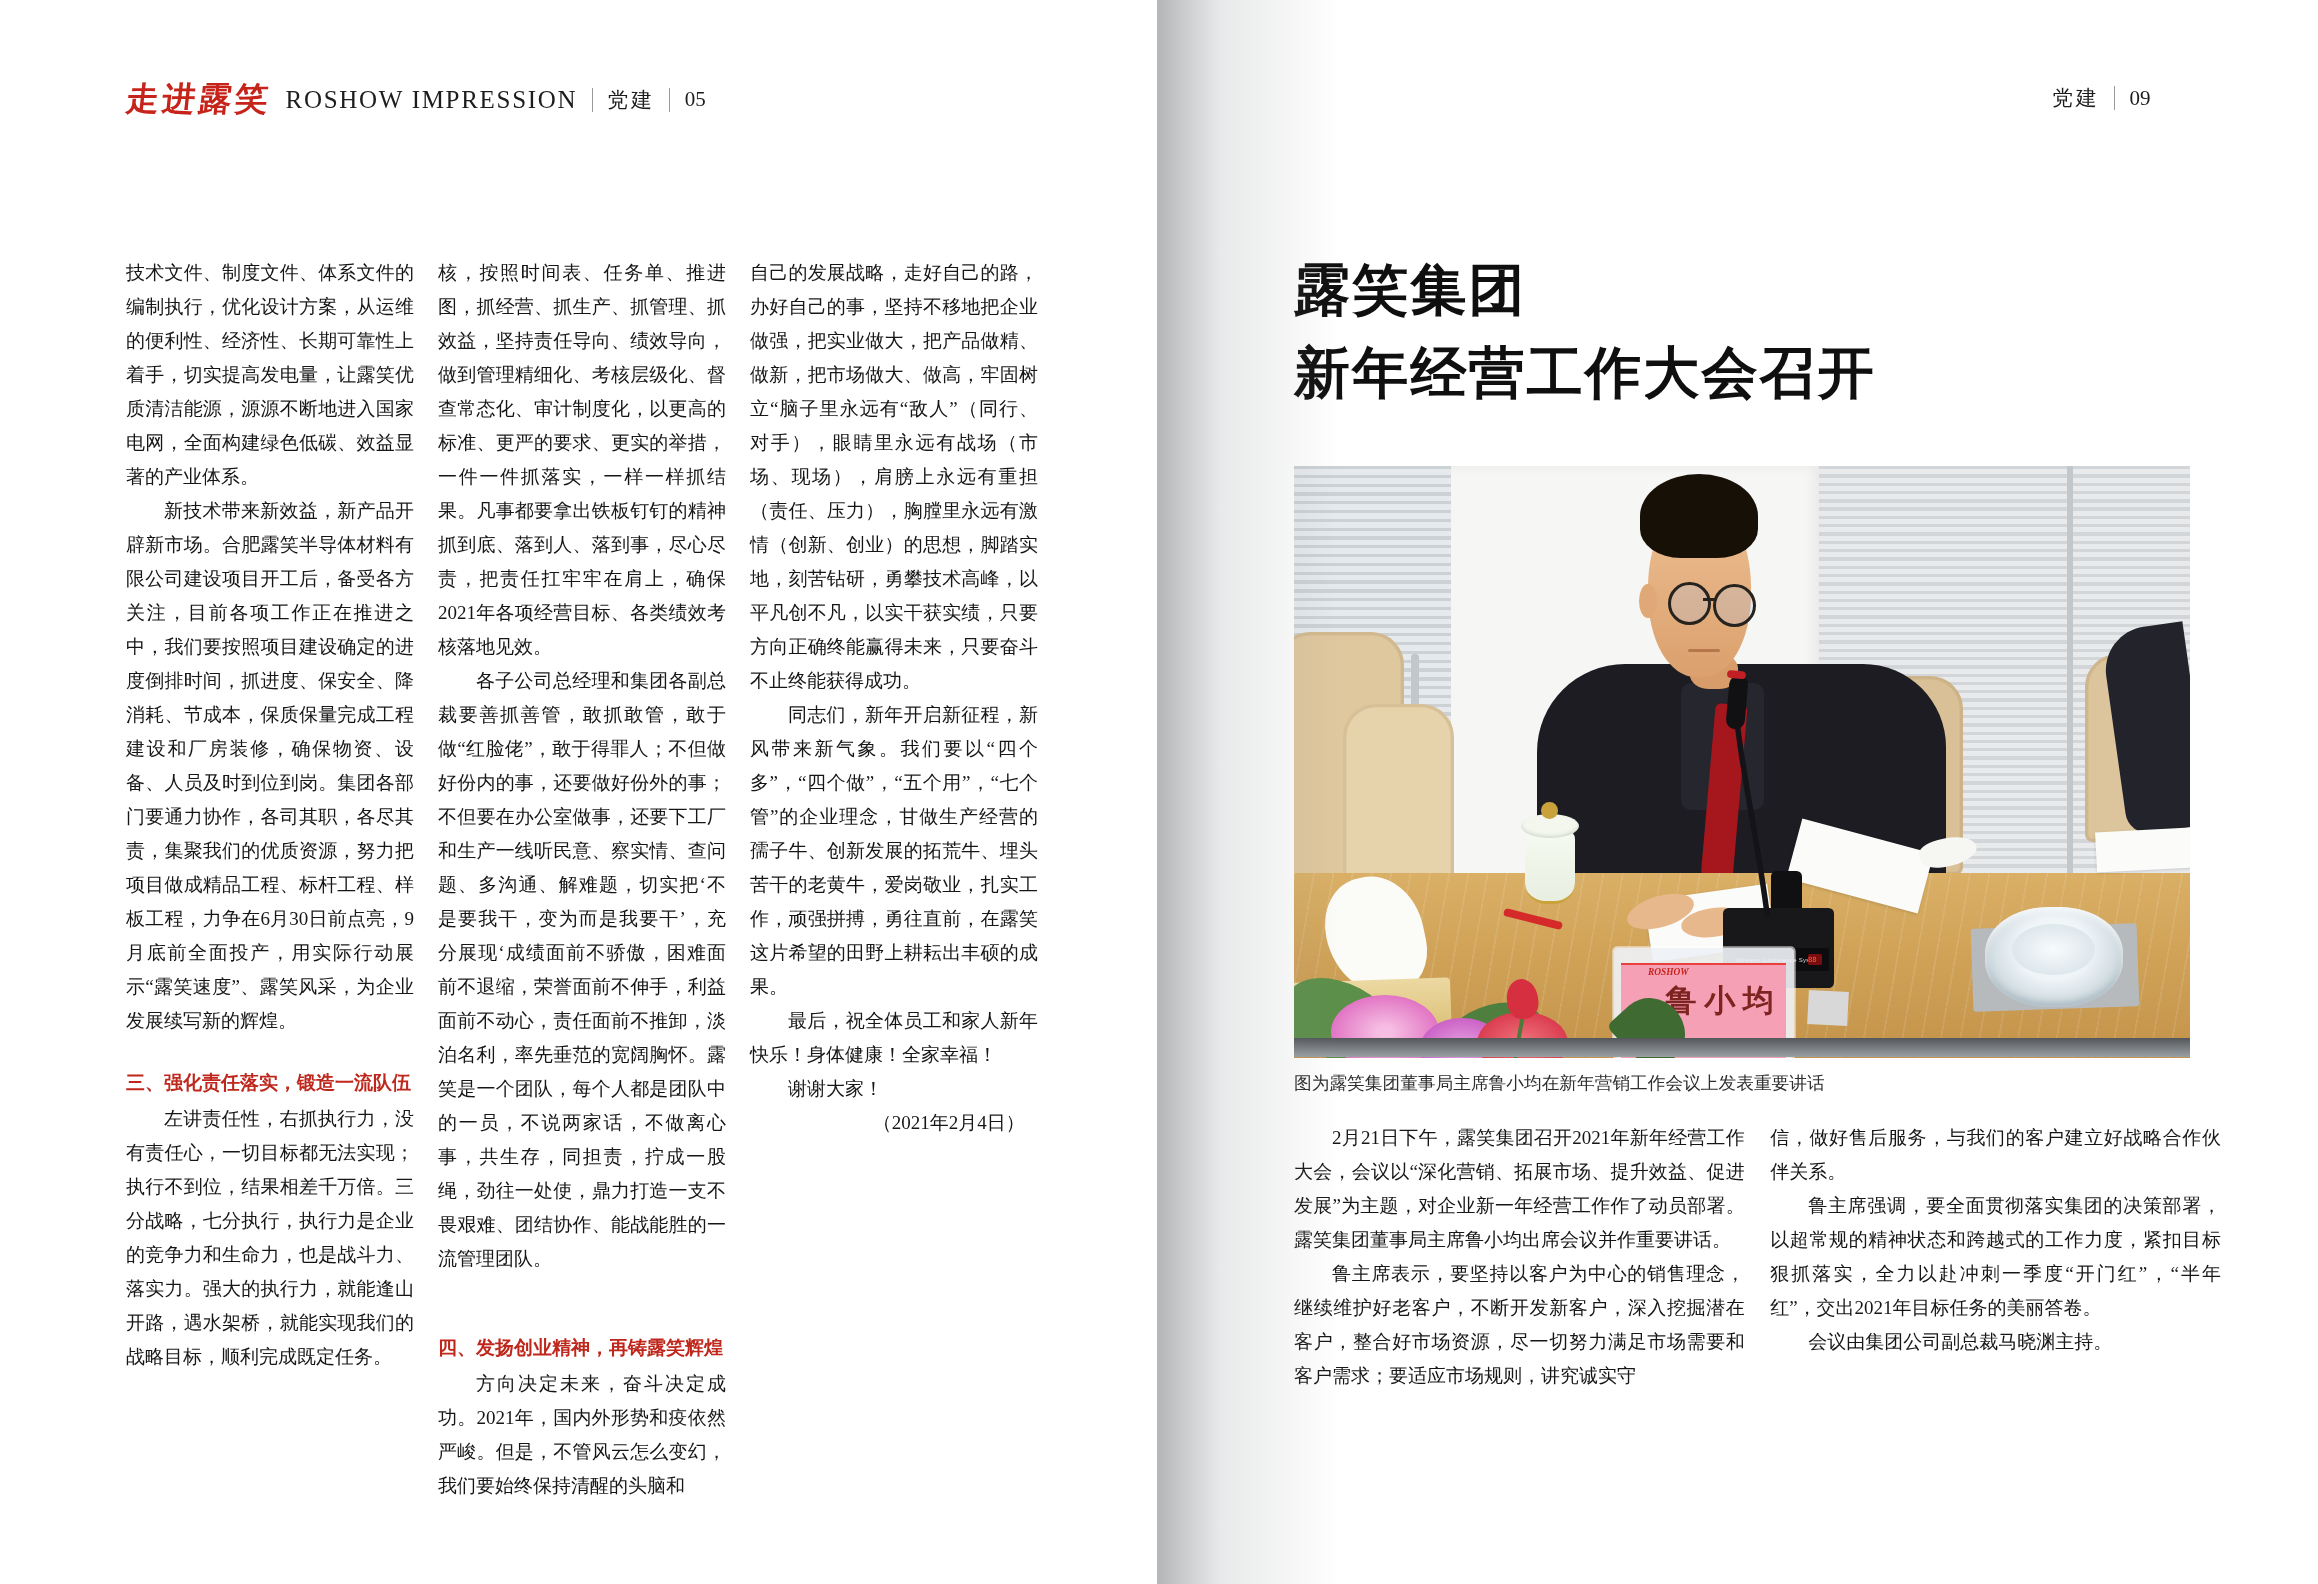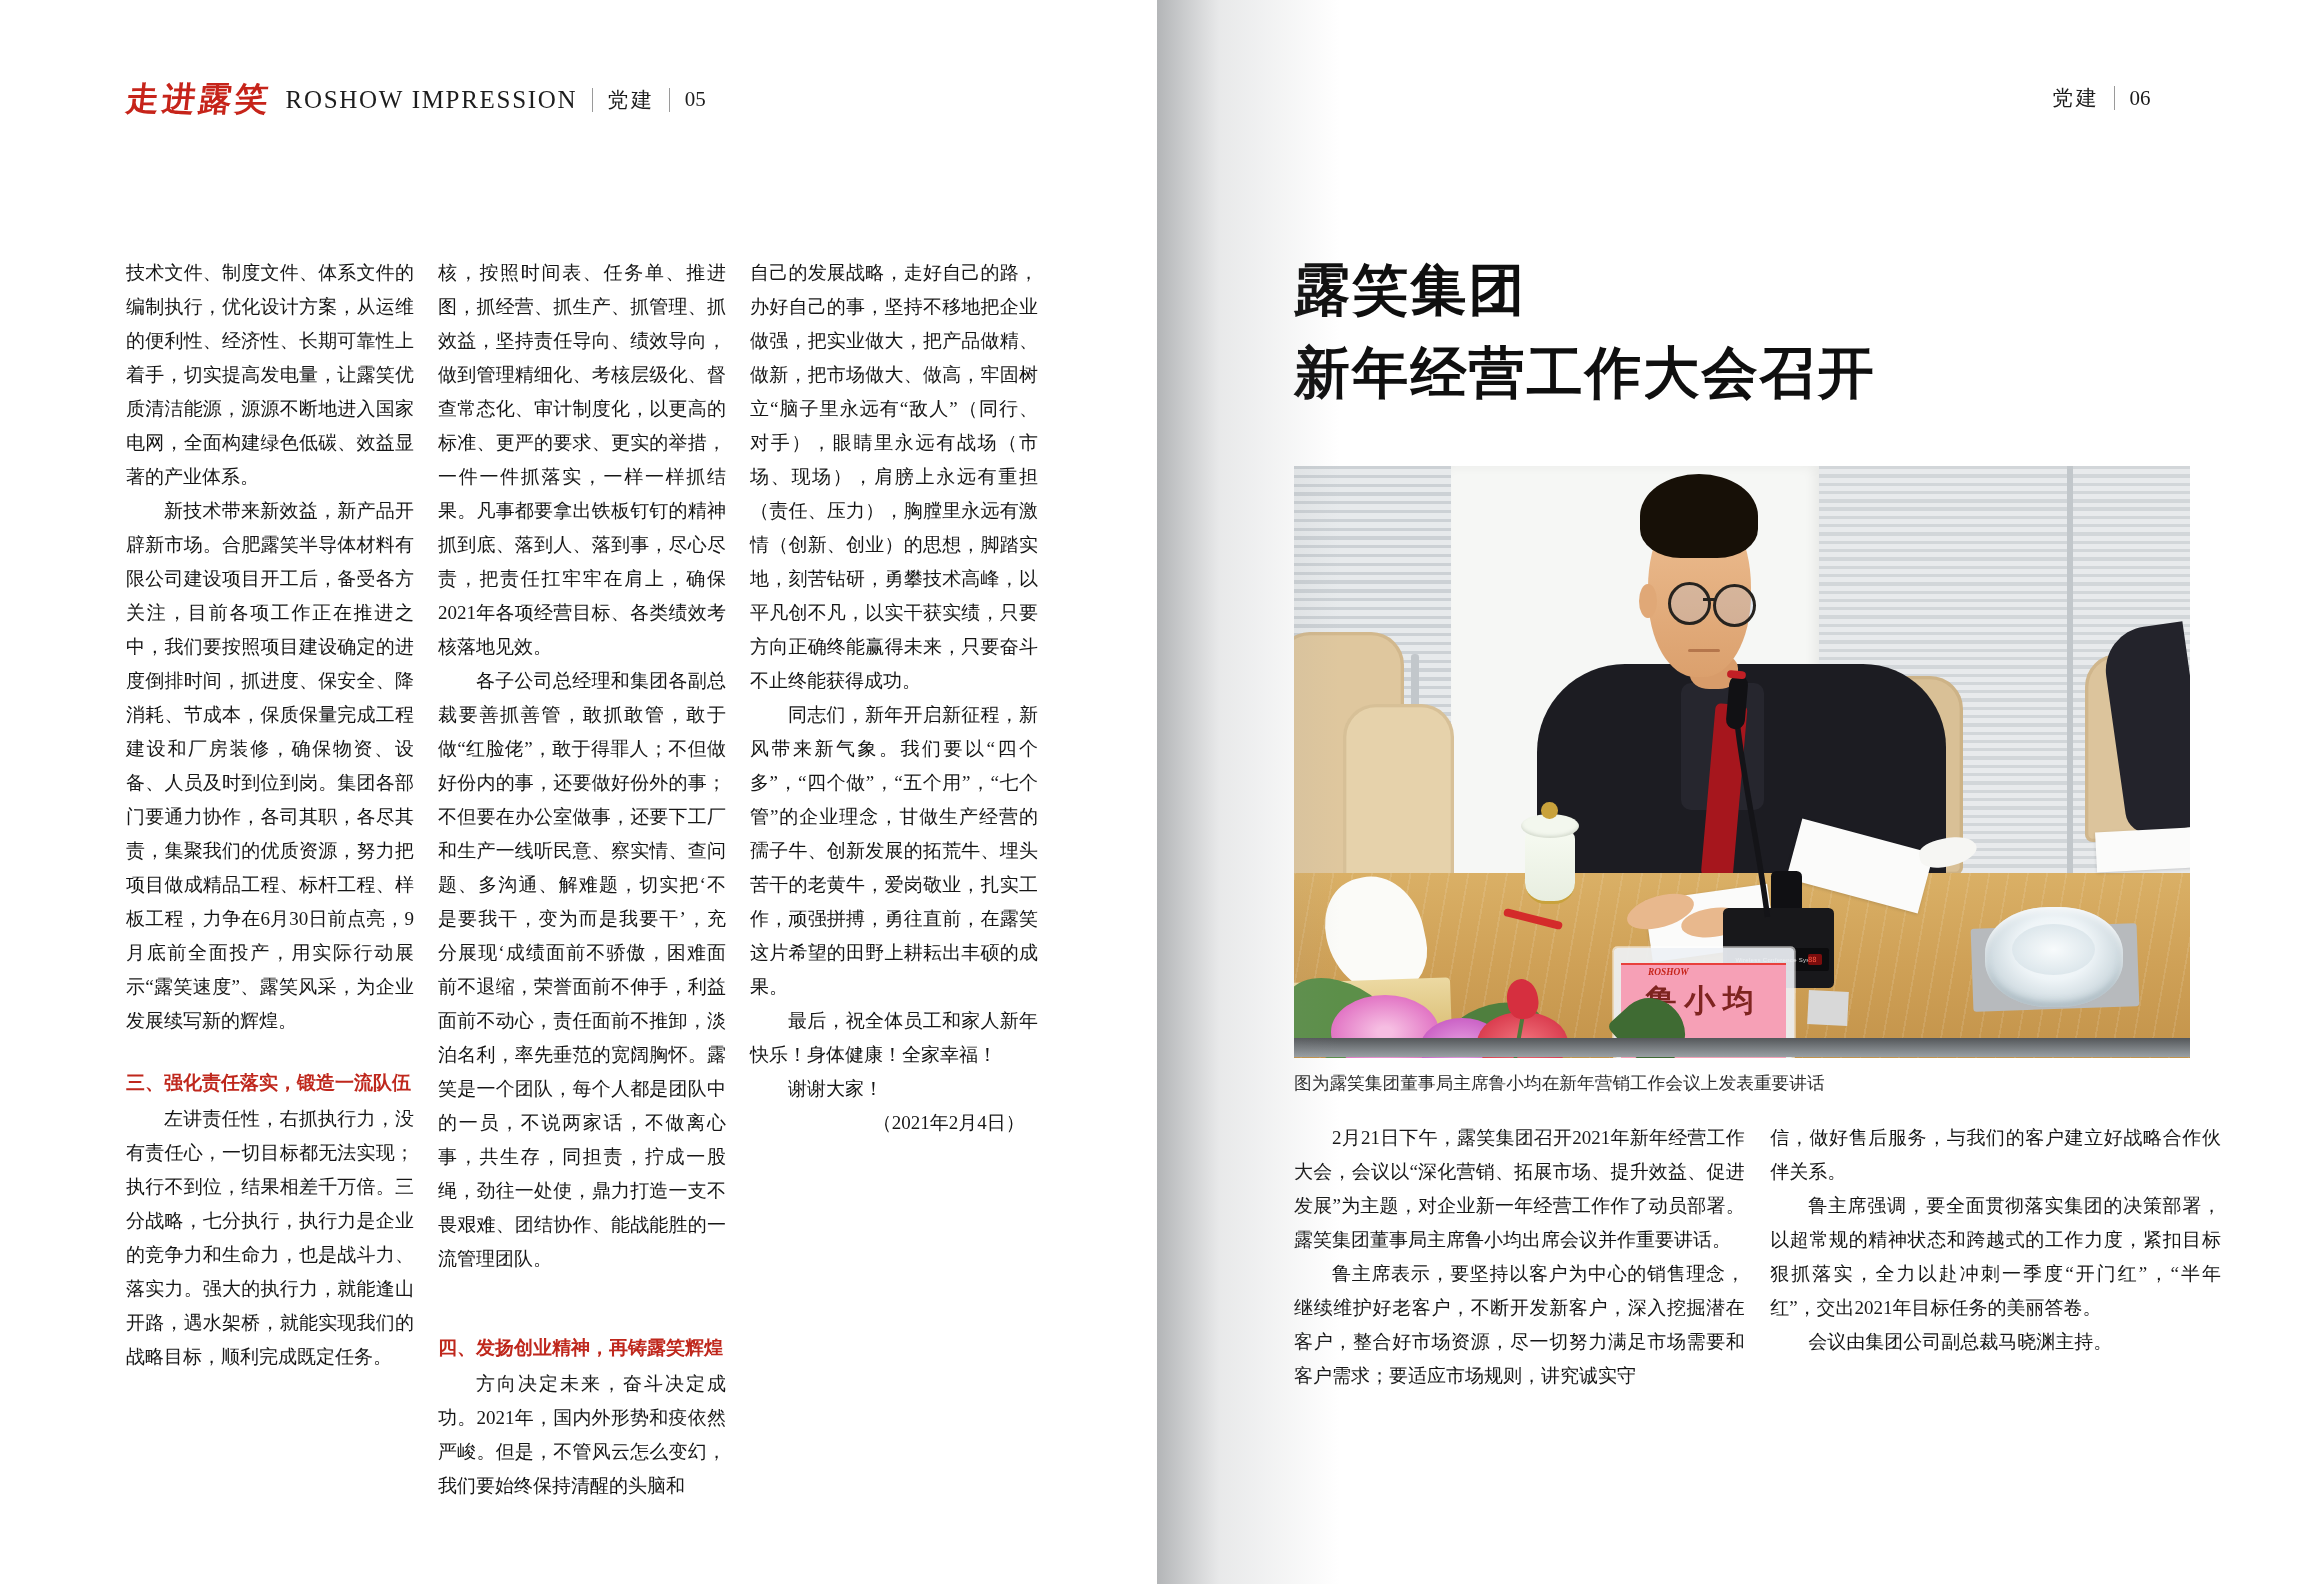--- a/index.html
+++ b/index.html
@@ -90,21 +90,21 @@
   .mat{left:678px;top:460px;width:166px;height:83px;background:#b7babd;border-radius:3.3px;transform:rotate(-2deg);}
   .crystal{left:691px;top:441px;width:138px;height:100px;border-radius:46%;
            background:radial-gradient(ellipse at 50% 42%,#ffffff 0%,#eef4f7 38%,#ccd8de 70%,#b8c6cd 100%);
            box-shadow:inset 0 3.3px 7.7px rgba(255,255,255,0.9), inset 0 -4.4px 7.7px rgba(120,140,150,0.45);}
   .crystal-in{left:718px;top:458px;width:83px;height:51px;border-radius:50%;
               background:radial-gradient(#f8fbfc 0%,#dde7ec 70%,#cbd8de 100%);}
   .card-holder{left:320px;top:482px;width:180px;height:110px;background:rgba(238,241,245,0.92);border-radius:3.3px;
                box-shadow:0 0 0 1.7px rgba(255,255,255,0.6);}
   .card{left:327px;top:497px;width:165px;height:95px;background:#f6a0b6;border-top:2.8px solid #e8413d;}
   .card-name{left:327px;top:514px;width:165px;text-align:center;font-size:31px;font-weight:bold;color:#7e2420;
-             font-family:"DejaVu Serif",serif;letter-spacing:7.7px;}
+             font-family:"DejaVu Serif",serif;letter-spacing:7.7px;padding-left:20px;}
   .card-logo{left:354px;top:501px;font-size:9.4px;color:#c6241a;font-weight:bold;font-style:italic;
              font-family:Liberation Serif, serif;}
   .tissue-puff{left:33px;top:410px;width:97px;height:119px;background:#fbfbf8;border-radius:46% 54% 40% 60%;transform:rotate(-12deg);}
   .tissue-box{left:-3.3px;top:514px;width:160px;height:60px;background:linear-gradient(180deg,#ecd9a2,#d9bd72);border-radius:4.4px;transform:rotate(-2deg);}
   .cup-lid{left:227px;top:348px;width:58px;height:24px;background:#f3f7ee;border-radius:50%;box-shadow:inset 0 -2.2px 3.3px rgba(150,160,140,0.3);}
   .cup-knob{left:247px;top:336px;width:16.6px;height:16.6px;background:#c9a23c;border-radius:50%;}
   .cup-body{left:231px;top:365px;width:50px;height:70px;background:linear-gradient(180deg,#f6faf1,#e8eee0);
             border-radius:7.7px 7.7px 21px 21px;border-bottom:3.9px solid #c9a23c;}
   .pen{left:209px;top:449px;width:60px;height:8.3px;background:#d42b2a;border-radius:4.4px;transform:rotate(14deg);}
   .leaf{background:#57893f;border-radius:50% 50% 50% 10%;}
@@ -129,21 +129,21 @@
     <span class="mag-name">ROSHOW IMPRESSION</span>
     <span class="hdr-sep"></span>
     <span class="hdr-zh">党建</span>
     <span class="hdr-sep"></span>
     <span class="hdr-num">05</span>
   </div>
 
   <div class="hdr hdr-right">
     <span class="hdr-zh">党建</span>
     <span class="hdr-sep"></span>
-    <span class="hdr-num">06</span>
+    <span class="hdr-num">09</span>
   </div>
 
   <div class="cols cols-left">
     <div class="col">
         <p class="para">技术文件、制度文件、体系文件的编制执行，优化设计方案，从运维的便利性、经济性、长期可靠性上着手，切实提高发电量，让露笑优质清洁能源，源源不断地进入国家电网，全面构建绿色低碳、效益显著的产业体系。</p>
         <p class="para indent">新技术带来新效益，新产品开辟新市场。合肥露笑半导体材料有限公司建设项目开工后，备受各方关注，目前各项工作正在推进之中，我们要按照项目建设确定的进度倒排时间，抓进度、保安全、降消耗、节成本，保质保量完成工程建设和厂房装修，确保物资、设备、人员及时到位到岗。集团各部门要通力协作，各司其职，各尽其责，集聚我们的优质资源，努力把项目做成精品工程、标杆工程、样板工程，力争在6月30日前点亮，9月底前全面投产，用实际行动展示“露笑速度”、露笑风采，为企业发展续写新的辉煌。</p>
         <p class="para heading-red">三、强化责任落实，锻造一流队伍</p>
         <p class="para indent">左讲责任性，右抓执行力，没有责任心，一切目标都无法实现；执行不到位，结果相差千万倍。三分战略，七分执行，执行力是企业的竞争力和生命力，也是战斗力、落实力。强大的执行力，就能逢山开路，遇水架桥，就能实现我们的战略目标，顺利完成既定任务。</p>
       </div>
     <div class="col">

